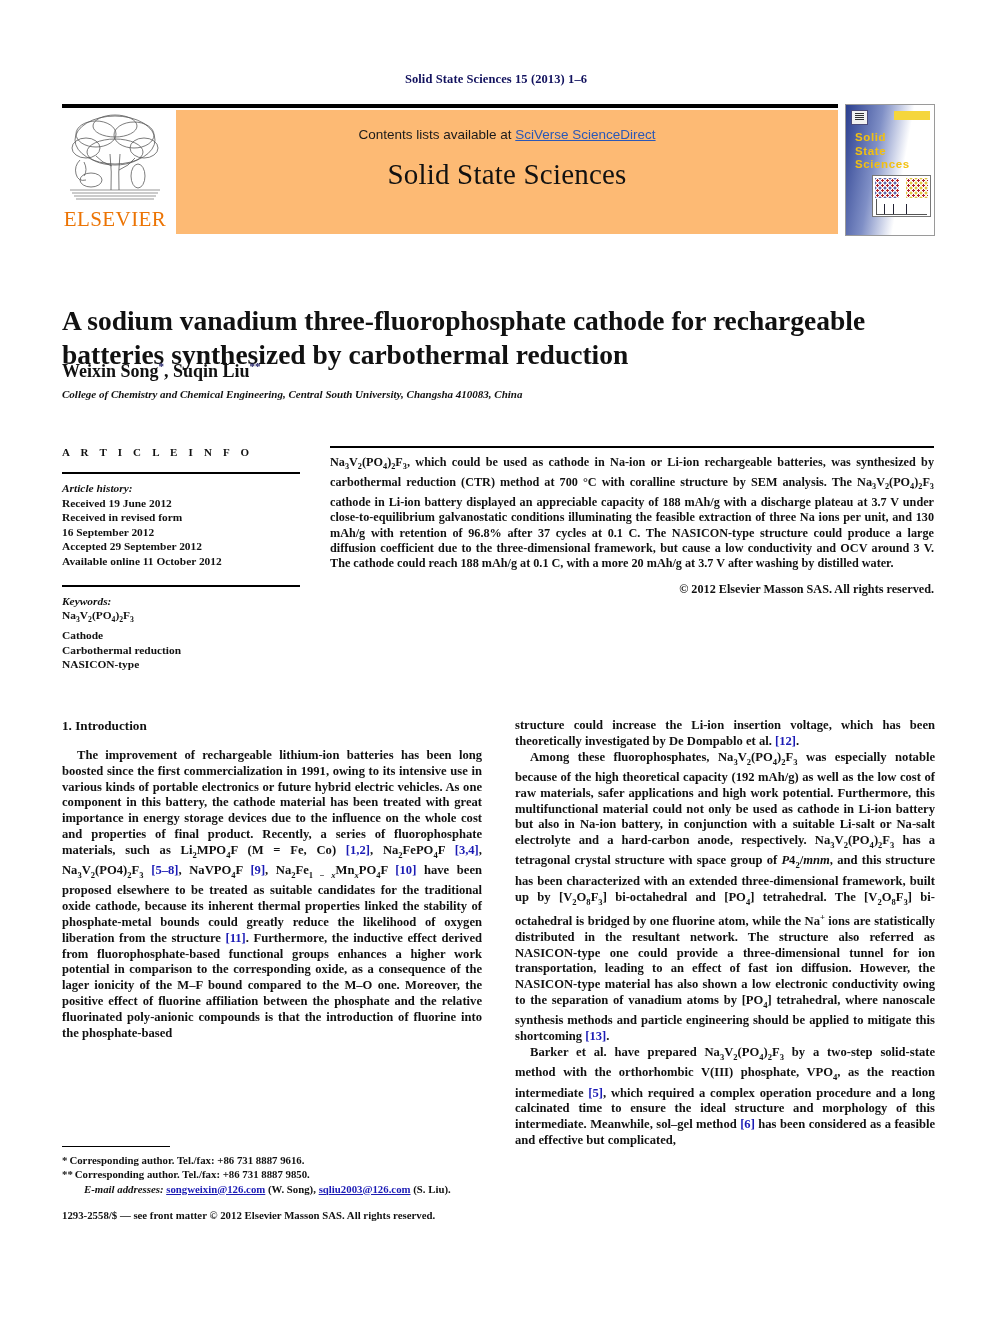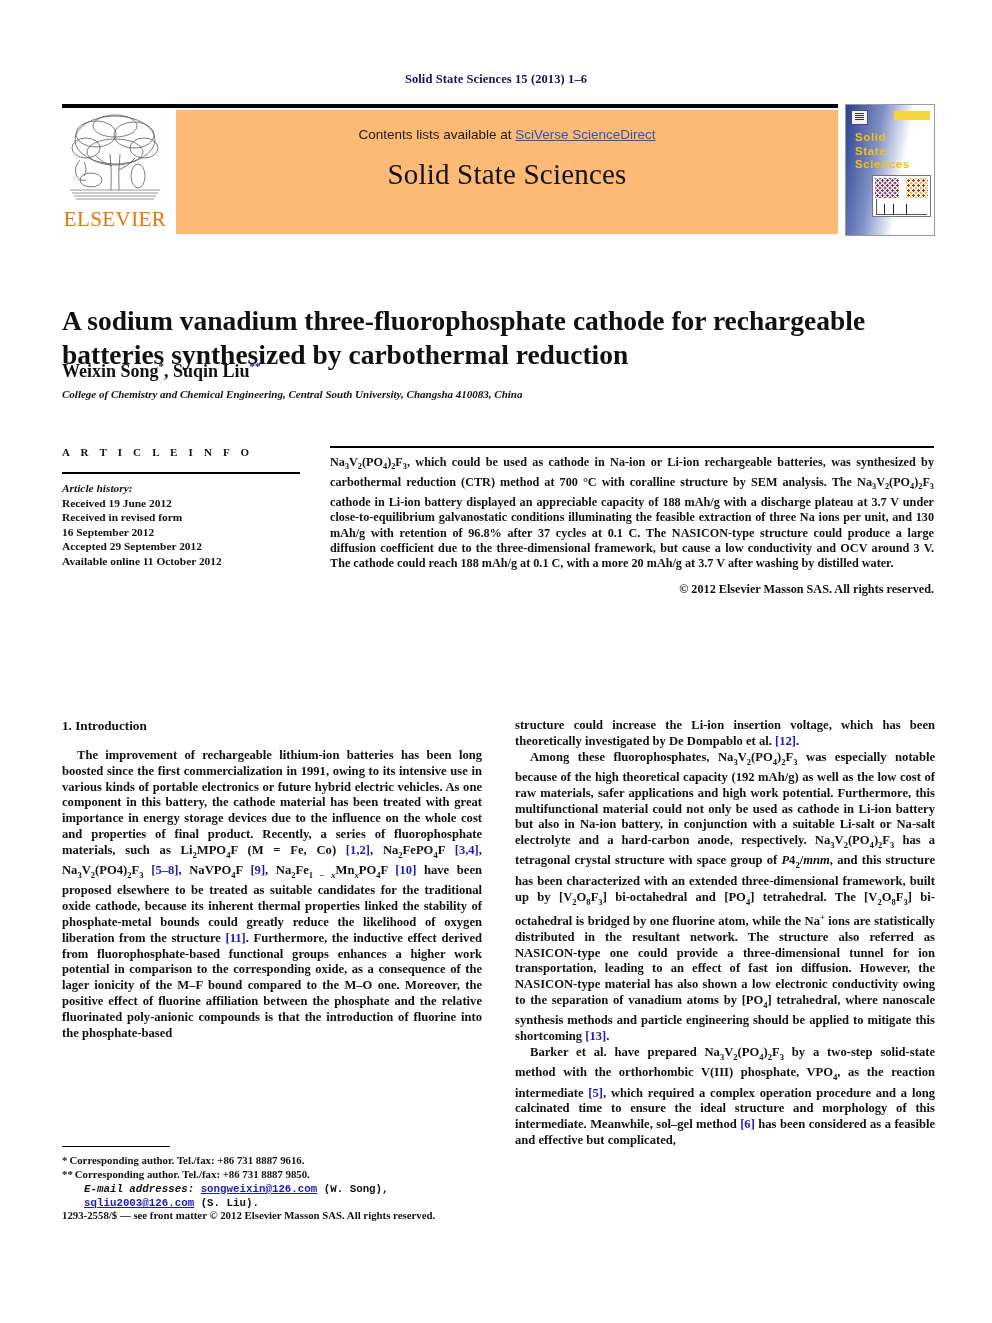--- a/index.html
+++ b/index.html
@@ -345,21 +345,21 @@
   .fn {
     font-family: "Liberation Serif", serif;
     font-weight: bold;
     font-size: 10.8px;
     line-height: 14.4px;
     color: #111;
     text-indent: 0;
     padding-left: 11px;
   }
   .fn .mark { margin-left: -11px; margin-right: 2px; }
-  .fn.email { padding-left: 22px; font-style: italic; font-family: Liberation Mono, monospace; }
+  .fn.email { padding-left: 22px; font-style: italic; }
   .fn.email .plain { font-style: normal; }
   .link-blue { color: #1b1bb5; font-style: normal; }
 
   .imprint {
     position: absolute;
     top: 1208px;
     left: 62px;
     width: 500px;
     font-family: "Liberation Serif", serif;
     font-weight: bold;
@@ -444,20 +444,30 @@
     <div class="sec-head">A R T I C L E  I N F O</div>
     <hr class="hr-thick">
     <div class="hist">
       <div class="lbl">Article history:</div>
       <div>Received 19 June 2012</div>
       <div>Received in revised form</div>
       <div>16 September 2012</div>
       <div>Accepted 29 September 2012</div>
       <div>Available online 11 October 2012</div>
     </div>
+    <div class="keys-wrap">
+      <hr class="hr-thick">
+      <div class="keys">
+        <div class="lbl">Keywords:</div>
+        <div>Na<sub>3</sub>V<sub>2</sub>(PO<sub>4</sub>)<sub>2</sub>F<sub>3</sub></div>
+        <div>Cathode</div>
+        <div>Carbothermal reduction</div>
+        <div>NASICON-type</div>
+      </div>
+    </div>
   </div>
 
   <div class="abstract-col">
     <hr class="hr-thick">
     <div class="abstract-body">Na<sub>3</sub>V<sub>2</sub>(PO<sub>4</sub>)<sub>2</sub>F<sub>3</sub>, which could be used as cathode in Na-ion or Li-ion rechargeable batteries, was synthesized by carbothermal reduction (CTR) method at 700 °C with coralline structure by SEM analysis. The Na<sub>3</sub>V<sub>2</sub>(PO<sub>4</sub>)<sub>2</sub>F<sub>3</sub> cathode in Li-ion battery displayed an appreciable capacity of 188 mAh/g with a discharge plateau at 3.7 V under close-to-equilibrium galvanostatic conditions illuminating the feasible extraction of three Na ions per unit, and 130 mAh/g with retention of 96.8% after 37 cycles at 0.1 C. The NASICON-type structure could produce a large diffusion coefficient due to the three-dimensional framework, but cause a low conductivity and OCV around 3 V. The cathode could reach 188 mAh/g at 0.1 C, with a more 20 mAh/g at 3.7 V after washing by distilled water.</div>
     <div class="abstract-copy">© 2012 Elsevier Masson SAS. All rights reserved.</div>
   </div>
 
   <div class="col-left">
     <div class="body-head">1. Introduction</div>

